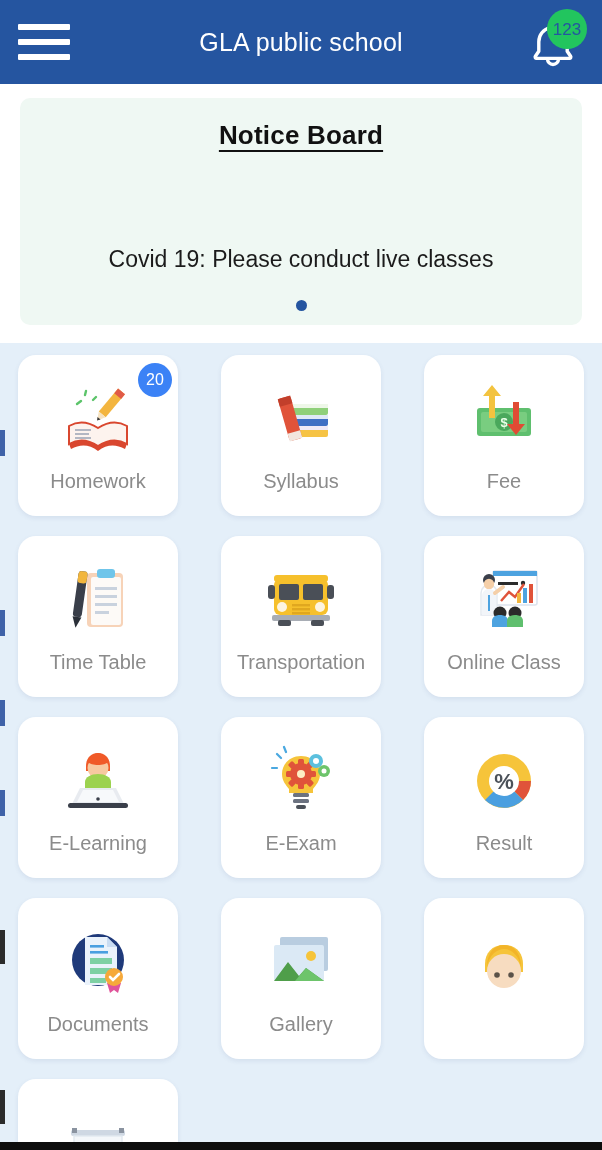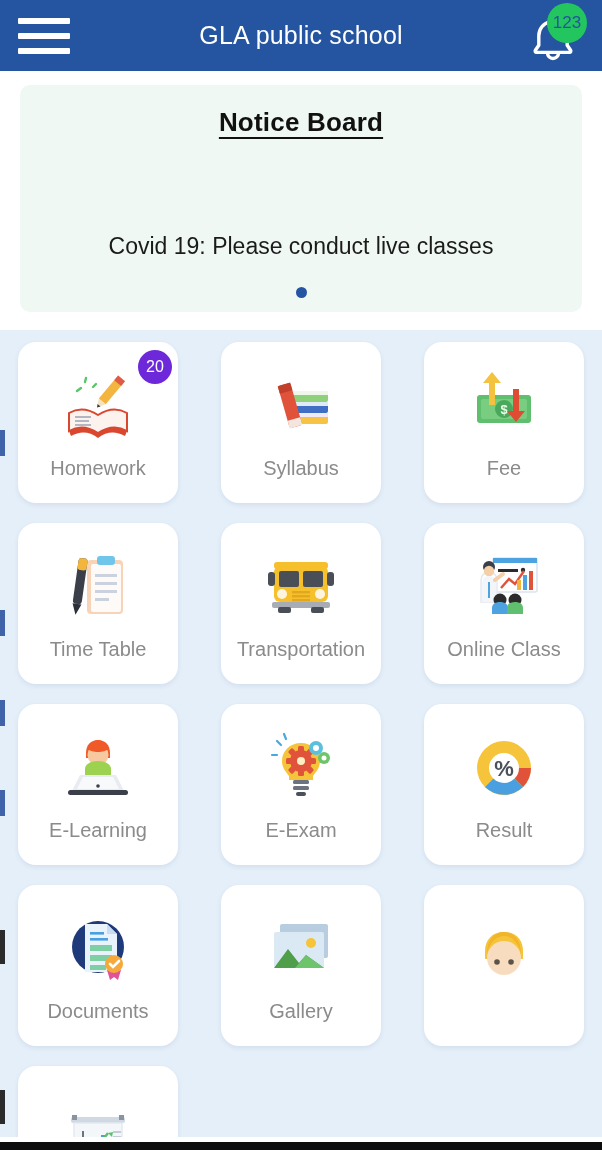--- a/index.html
+++ b/index.html
@@ -16,21 +16,21 @@
     position: relative;
     width: 602px;
     height: 1150px;
     overflow: hidden;
     background: #ffffff;
   }
 
   
   .appbar {
     position: relative;
-    height: 71px;
+    height: 84px;
     background: #2555a0;
     display: flex;
     align-items: center;
     padding: 0 18px;
   }
 
   .hamburger {
     width: 52px;
     height: 44px;
     display: flex;
@@ -182,21 +182,21 @@
   }
 
   .tile-badge {
     position: absolute;
     top: 8px;
     right: 6px;
     min-width: 34px;
     height: 34px;
     padding: 0 6px;
     border-radius: 17px;
-    background: #6d28d9;
+    background: #3b82f6;
     color: #ffffff;
     font-size: 16px;
     display: flex;
     align-items: center;
     justify-content: center;
     line-height: 1;
   }
 
   
   .edge-mark {

